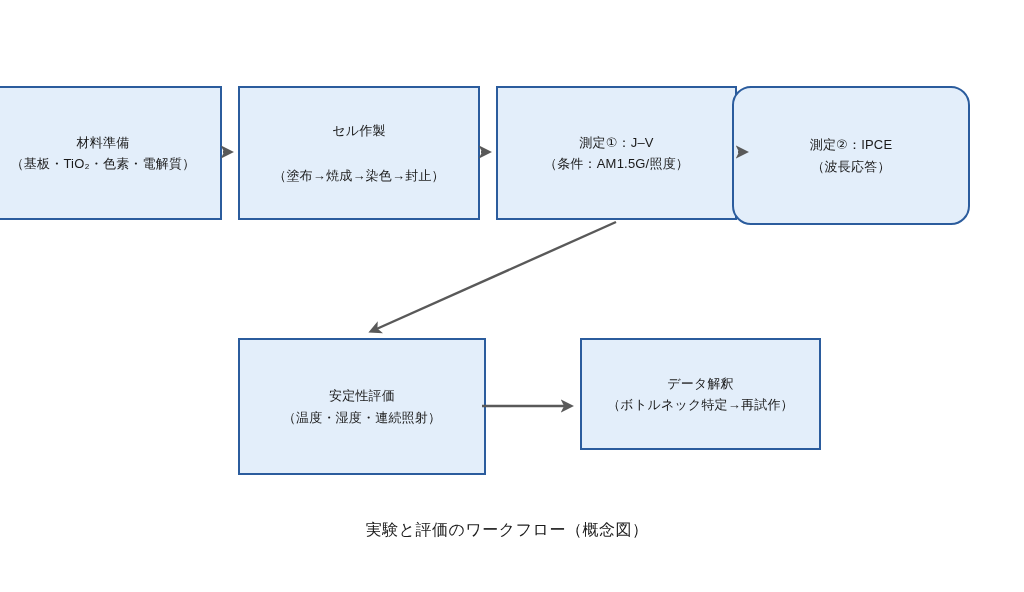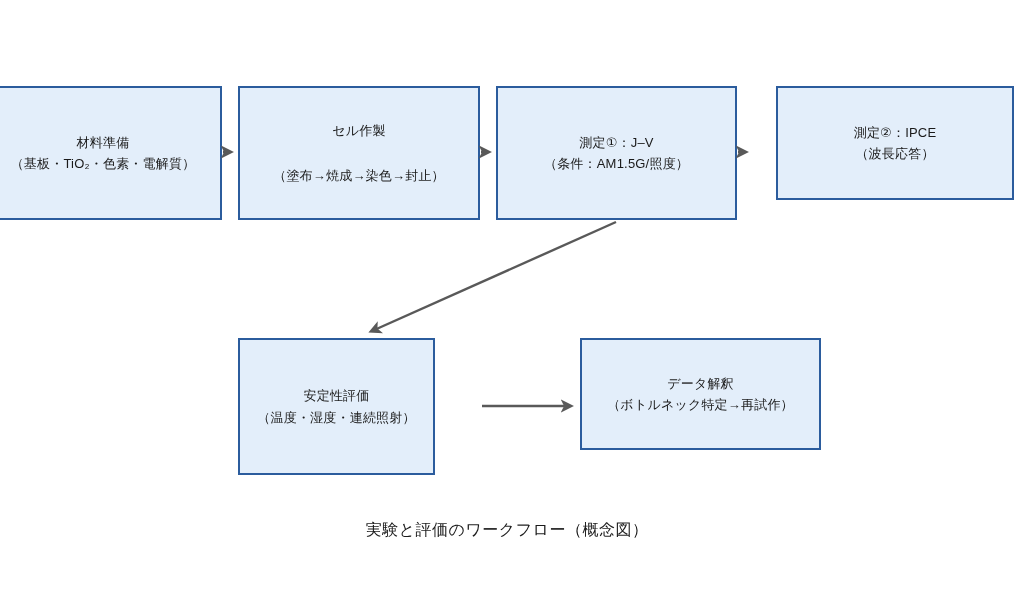--- a/index.html
+++ b/index.html
@@ -30,22 +30,22 @@
     justify-content:center;
     text-align:center;
     font-size:13px;
     line-height:1.65;
     letter-spacing:0.2px;
   }
   .node .title,.node .subtitle{white-space:nowrap;}
   #b1{left:-16px;top:86px;width:238px;height:134px;}
   #b2{left:238px;top:86px;width:242px;height:134px;gap:23px;}
   #b3{left:496px;top:86px;width:241px;height:134px;}
-  #b4{left:776px;top:86px;width:238px;height:114px;}
-  #b5{left:238px;top:338px;width:197px;height:137px;}
+  #b4{left:732px;top:86px;width:238px;height:139px;border-radius:19px;}
+  #b5{left:238px;top:338px;width:248px;height:137px;}
   #b6{left:580px;top:338px;width:241px;height:112px;}
   svg.connectors{position:absolute;inset:0;pointer-events:none;}
   svg.connectors line{stroke:var(--arrow);stroke-width:2.4;}
   .caption{
     position:absolute;
     top:520px;
     left:507px;
     transform:translateX(-50%);
     font-size:16px;
     white-space:nowrap;

